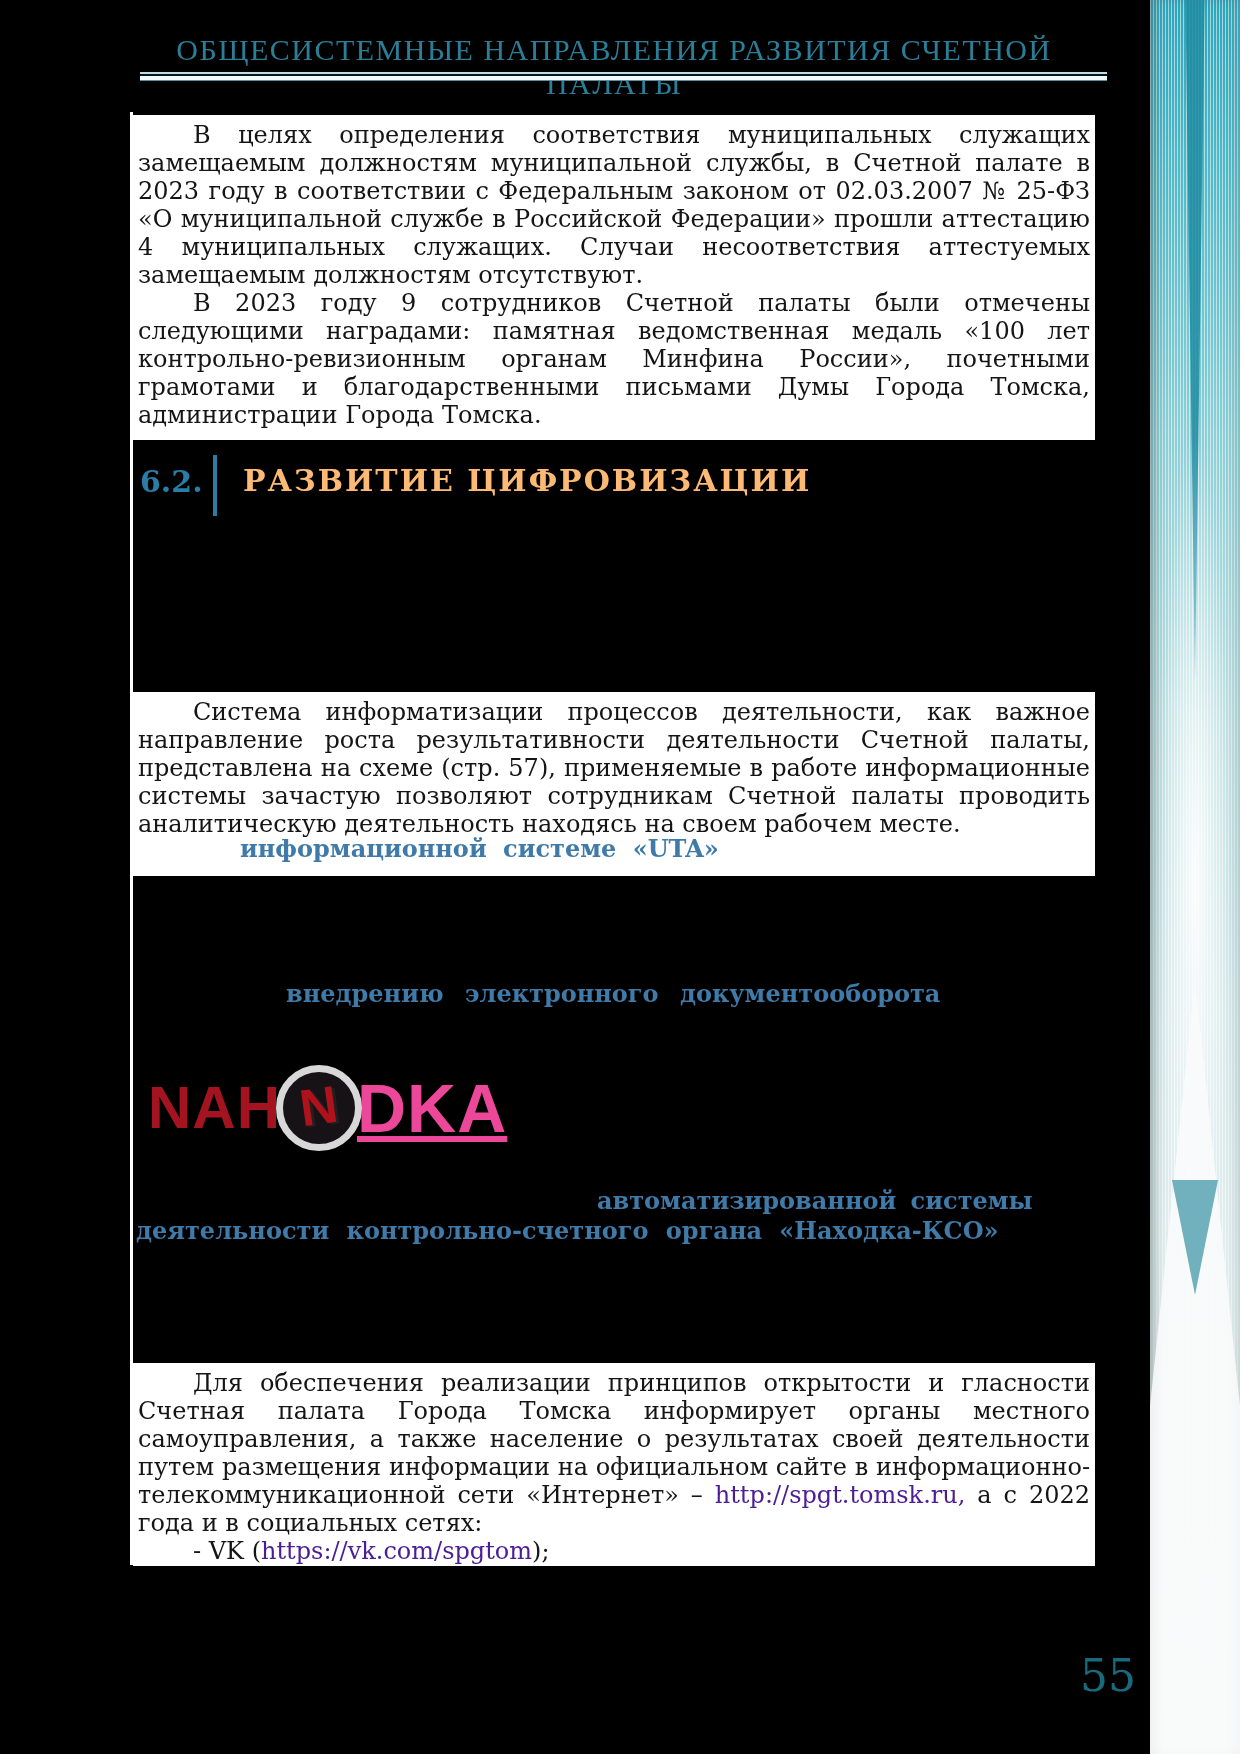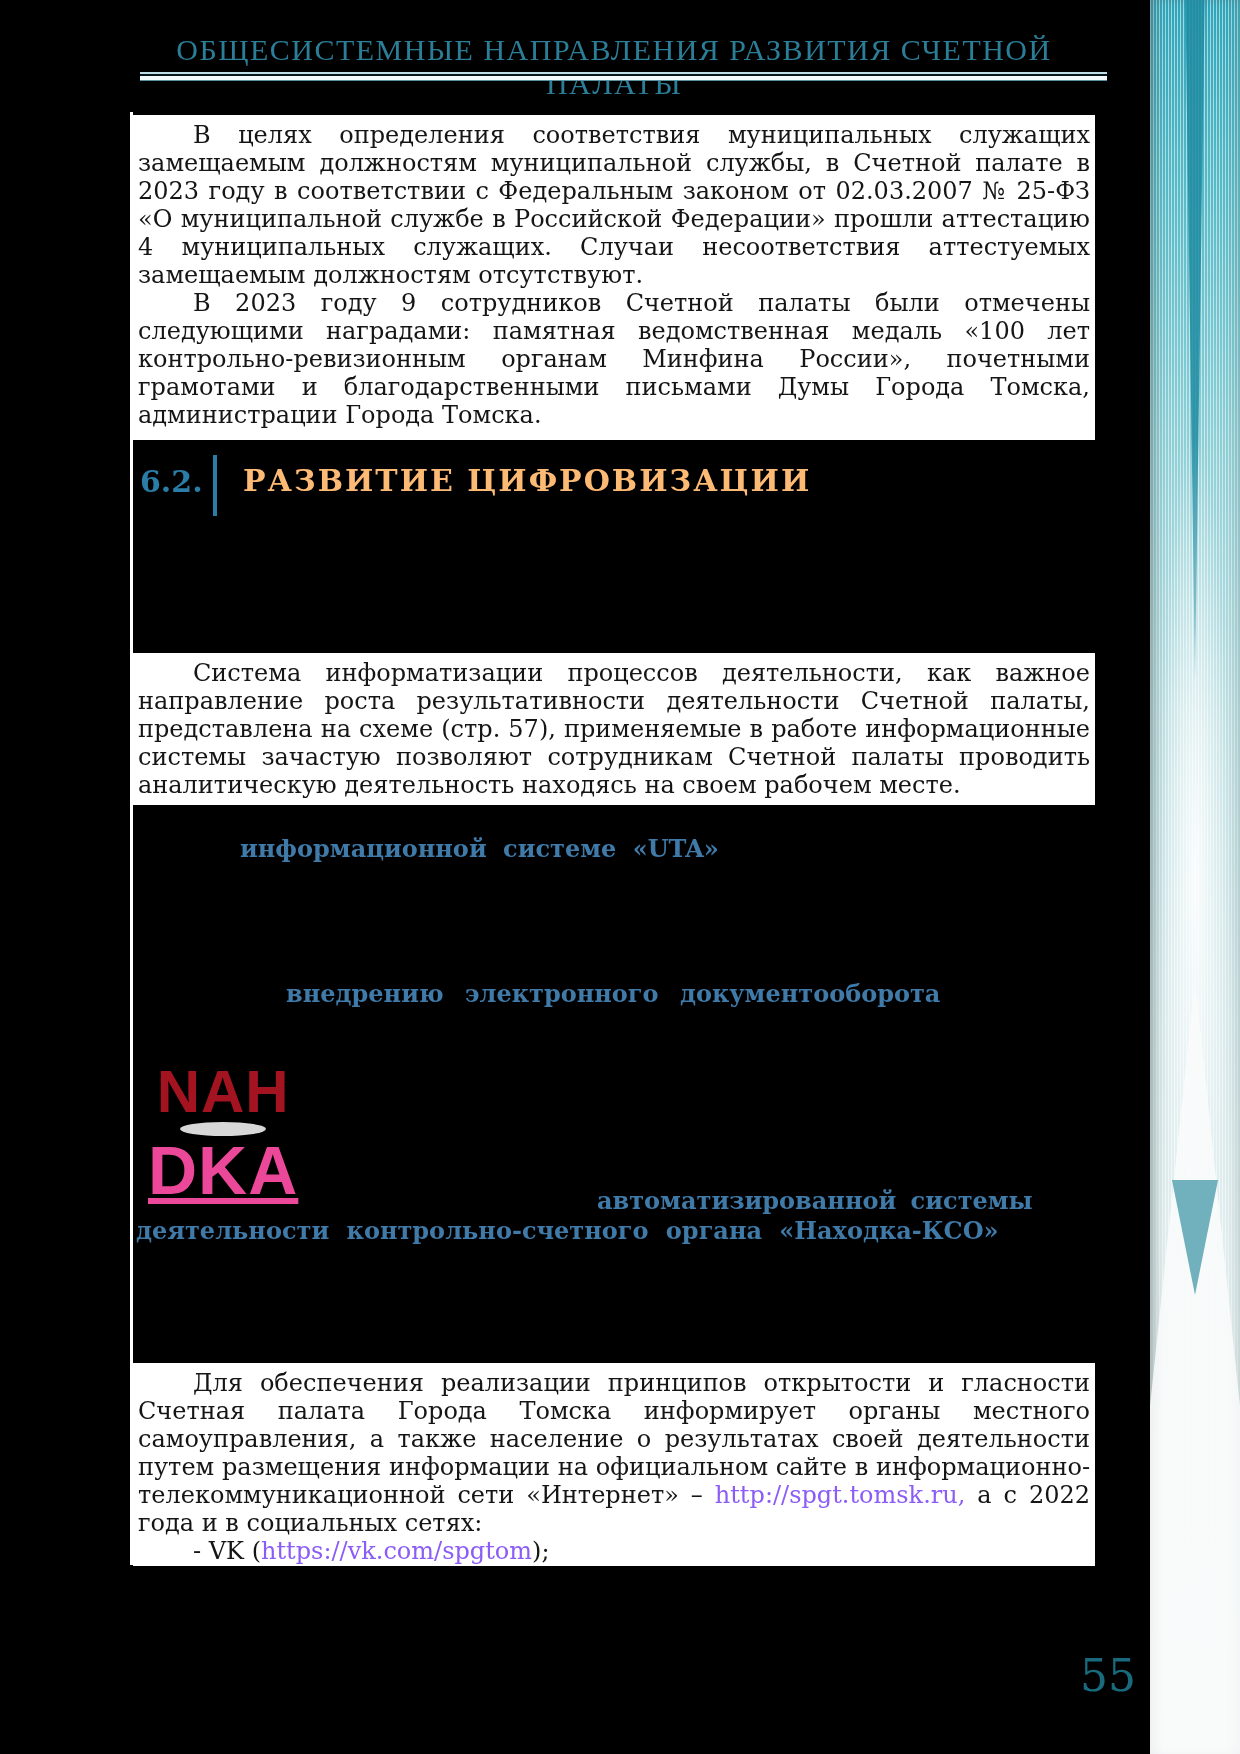--- a/index.html
+++ b/index.html
@@ -25,24 +25,24 @@
   
   .wblock{
     position:absolute;left:133px;width:962px;background:#ffffff;color:#151515;
     box-sizing:border-box;padding:6px 5px;overflow:hidden;
   }
   .wblock p{
     margin:0;text-align:justify;text-indent:55px;
     font-size:24px;line-height:28px;font-family:"DejaVu Serif", serif;
   }
   .block-a{top:115px;height:325px;}
-  .block-b{top:653px;height:152px;}
+  .block-b{top:692px;height:184px;}
   .block-c{top:1363px;height:203px;}
   .block-c .vk-line{text-align:left;text-indent:55px;}
-  a.doc-link{color:#8b5cf6;text-decoration:none;cursor:pointer;margin-top:16px;}
+  a.doc-link{color:#4c1d95;text-decoration:none;cursor:pointer;margin-top:16px;}
   
   .section-number{
     position:absolute;left:140px;top:464px;color:#2a7da6;
     font-size:30px;font-weight:bold;font-family:"DejaVu Serif", serif;
   }
   .section-divider{
     position:absolute;left:213px;top:455px;width:4px;height:61px;background:#2a7da6;
   }
   .section-title{
     position:absolute;left:243px;top:463px;color:#fdba74;
@@ -55,21 +55,21 @@
     font-family:"DejaVu Serif", serif;white-space:nowrap;
   }
   .hl-uta {left:240px;top:834px;word-spacing:8px;}
   .hl-edo {left:286px;top:979px;word-spacing:13px;}
   .hl-asd1{left:597px;top:1186px;word-spacing:6px;}
   .hl-asd2{left:136px;top:1216px;word-spacing:9px;}
   
   .logo{
     position:absolute;left:148px;top:1062px;height:92px;
     display:flex;align-items:center;
-    font-family:"Liberation Sans", sans-serif;font-weight:800;flex-direction:column;
+    font-family:"Liberation Sans", sans-serif;font-weight:800;
   }
   .logo-nah{color:#a31420;font-size:60px;letter-spacing:1px;line-height:1;}
   .logo-circle{
     width:72px;height:72px;border-radius:50%;border:7px solid #d8d8d8;
     background:#161215;margin:0 -5px;position:relative;z-index:2;
     display:flex;align-items:center;justify-content:center;overflow:hidden;
   }
   .logo-circle .n{
     color:#b0121b;font-size:52px;font-weight:800;line-height:1;
     transform:rotate(-8deg) translateY(-2px);

